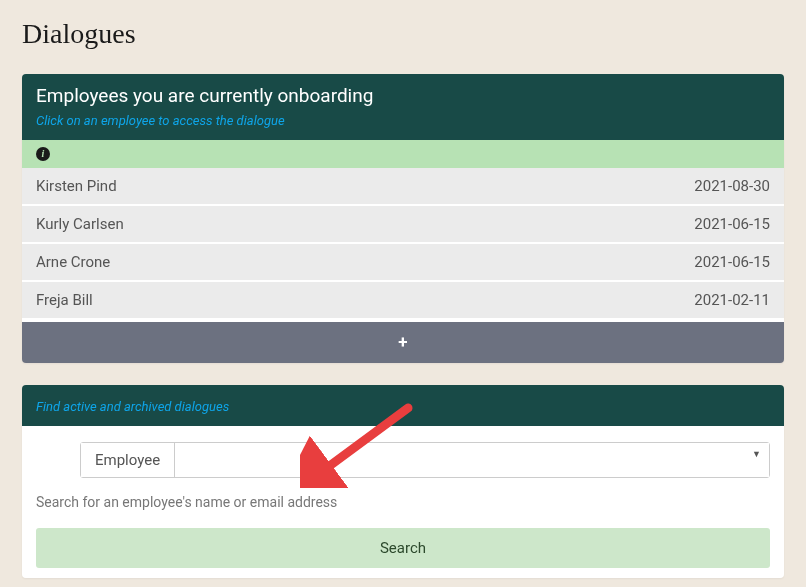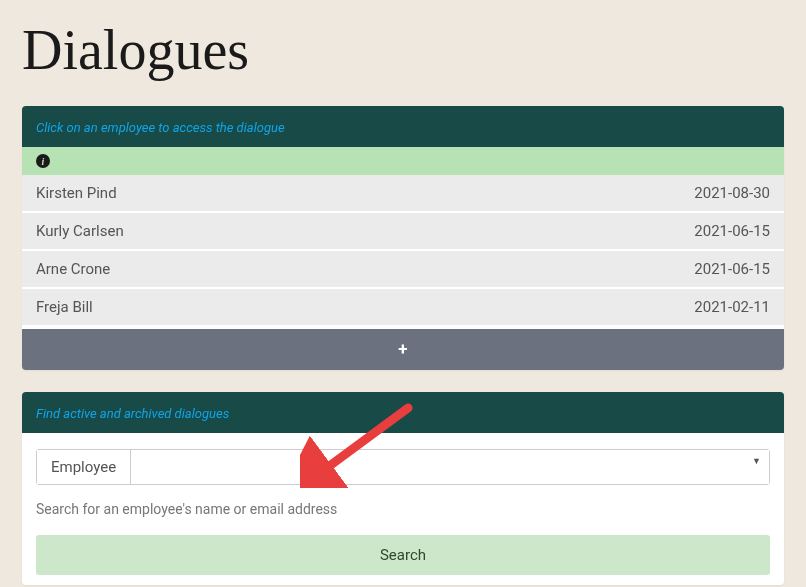--- a/index.html
+++ b/index.html
@@ -10,21 +10,21 @@
     height: 587px;
     overflow: hidden;
     color: #333;
   }
   .page {
     padding: 0 22px;
   }
   h1.page-title {
     font-family: Georgia, "Times New Roman", serif;
     font-weight: 400;
-    font-size: 56px;
+    font-size: 28px;
     color: #1a1a1a;
     margin: 18px 0 24px 0;
   }
   .panel {
     border-radius: 4px;
     overflow: hidden;
     margin-bottom: 22px;
     box-shadow: 0 1px 2px rgba(0,0,0,0.05);
   }
   .panel-header {
@@ -100,20 +100,21 @@
   .search-body {
     background: #fff;
     padding: 16px 14px 10px 14px;
   }
   .combo {
     display: flex;
     border: 1px solid #ccc;
     border-radius: 3px;
     height: 36px;
     position: relative;
+    margin-left: 44px;
   }
   .combo-label {
     background: #fff;
     border-right: 1px solid #ccc;
     padding: 0 14px;
     display: flex;
     align-items: center;
     font-size: 15px;
     color: #555;
   }
@@ -154,20 +155,21 @@
   }
 </style>
 </head>
 <body>
 
 <div class="page">
   <h1 class="page-title">Dialogues</h1>
 
   <div class="panel">
     <div class="panel-header">
+      <div class="title">Employees you are currently onboarding</div>
       <div class="subtitle">Click on an employee to access the dialogue</div>
     </div>
     <div class="help-row">
       <span class="info-icon">i</span>
     </div>
 
     <div class="emp-row">
       <span>Kirsten Pind</span>
       <span>2021-08-30</span>
     </div>

